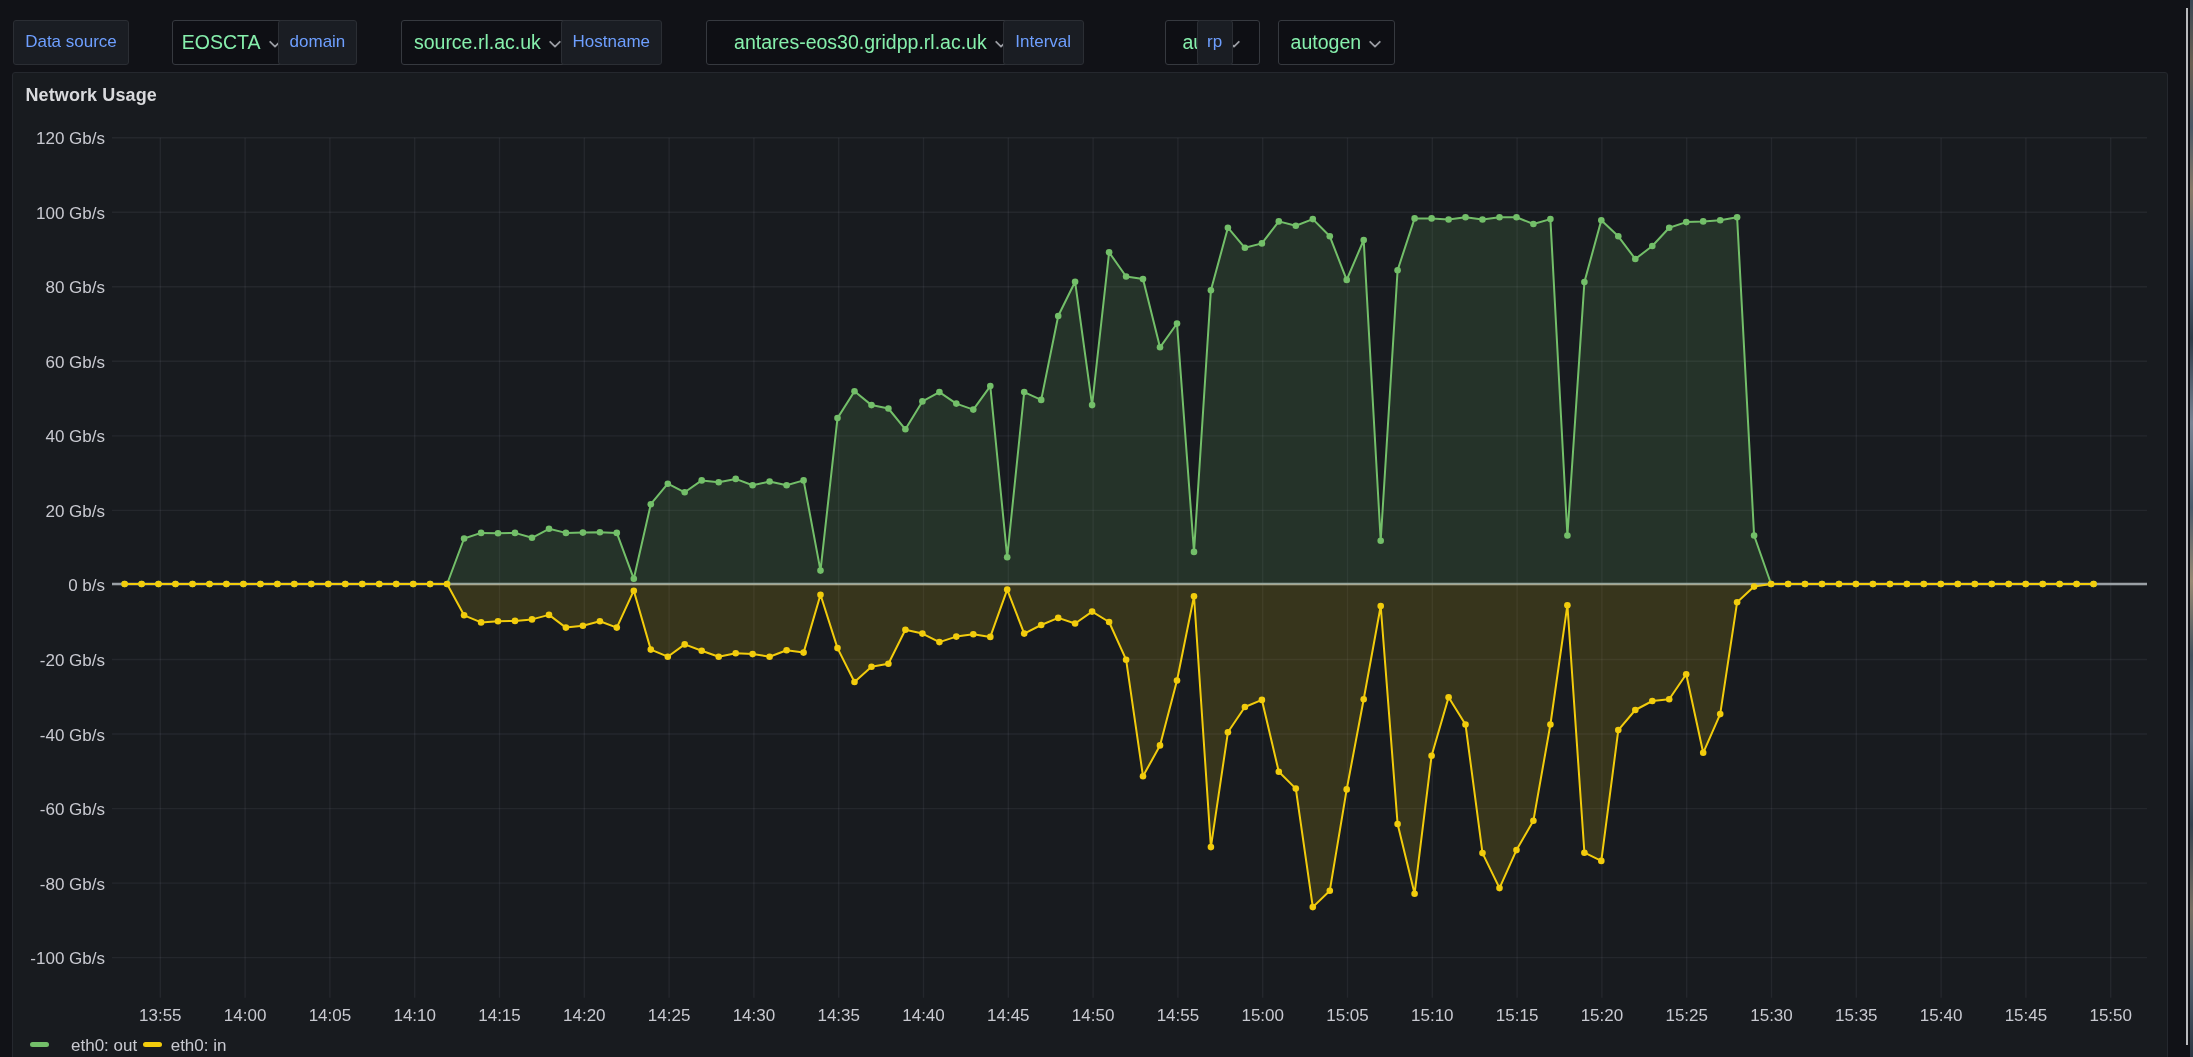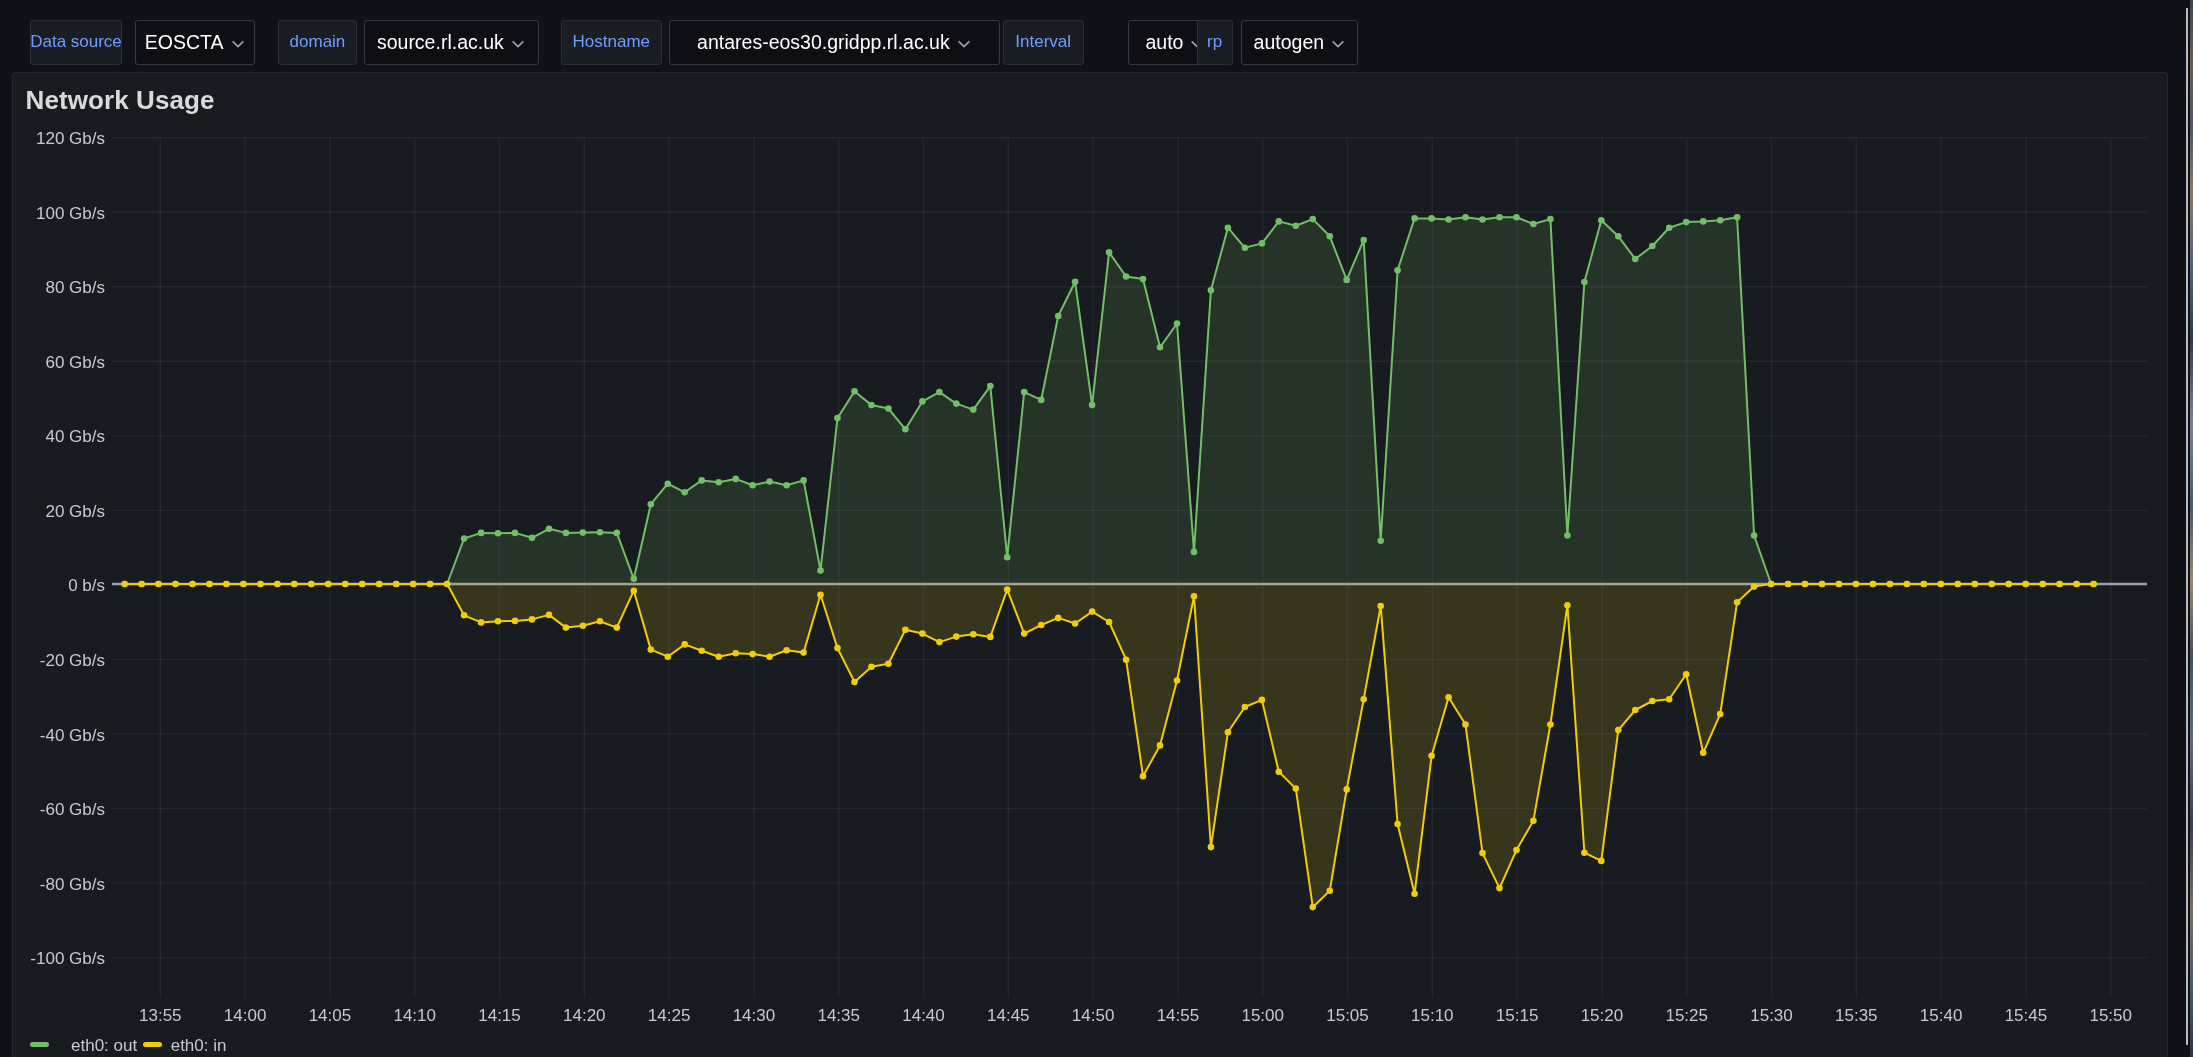--- a/index.html
+++ b/index.html
@@ -1,20 +1,20 @@
 <!DOCTYPE html>
 <html><head><meta charset="utf-8"><style>
 html,body{margin:0;padding:0;width:2193px;height:1057px;overflow:hidden;background:#111217;font-family:"Liberation Sans",sans-serif;}
 .lb,.vb{position:absolute;top:19.5px;height:45px;box-sizing:border-box;border-radius:3px;display:flex;align-items:center;justify-content:center;white-space:nowrap;}
 .lb{background:#1a1d23;border:1.5px solid #2b2e34;color:#6e9fff;font-size:17px;}
-.vb{background:#0e0f14;border:1.5px solid #36393f;color:#ffffff;font-size:19.5px;}
+.vb{background:#0e0f14;border:1.5px solid #36393f;color:#86efac;font-size:19.5px;margin-left:37px;}
 .vb span{margin-right:6px;}
 .ch{margin-top:3px;}
 #panel{position:absolute;left:12.4px;top:72.4px;width:2155.6px;height:1000px;background:#181b1f;border:1.5px solid #25282e;border-radius:3px;box-sizing:border-box;}
-#title{position:absolute;left:25.5px;top:85px;font-size:26px;font-weight:700;color:#d9dadd;letter-spacing:0.1px;}
+#title{position:absolute;left:25.5px;top:85px;font-size:18px;font-weight:700;color:#d9dadd;letter-spacing:0.1px;}
 .pill{position:absolute;height:5.2px;width:19.2px;border-radius:3px;top:1041.5px;}
 .ltext{position:absolute;top:1036px;font-size:17px;color:#c8c9d0;}
 #edge1{position:absolute;left:2186.2px;top:8px;width:2px;height:1037px;background:#b9babd;}
 #edge2{position:absolute;left:2189.6px;top:0;width:3.4px;height:1057px;background:linear-gradient(#3a4754 0%,#6b5f52 6%,#4a5866 12%,#8a7a68 18%,#55657a 25%,#2e3a46 32%,#7a8494 40%,#4a5a6a 48%,#9a8a74 55%,#44525e 62%,#606c7c 70%,#35414e 78%,#7a7064 86%,#4e5c6a 93%,#2c3642 100%);}
 </style></head>
 <body>
 <div id="panel"></div>
 <svg width="2193" height="1057" viewBox="0 0 2193 1057" style="position:absolute;left:0;top:0">
 <line x1="112" y1="137.7" x2="2147" y2="137.7" stroke="rgba(204,204,220,0.07)" stroke-width="1.4"></line>
 <line x1="112" y1="212.2" x2="2147" y2="212.2" stroke="rgba(204,204,220,0.07)" stroke-width="1.4"></line>
@@ -322,21 +322,21 @@
 <circle cx="1974.8" cy="584.0" r="3.3" fill="#F2CC0C"></circle>
 <circle cx="1991.7" cy="584.0" r="3.3" fill="#F2CC0C"></circle>
 <circle cx="2008.7" cy="584.0" r="3.3" fill="#F2CC0C"></circle>
 <circle cx="2025.7" cy="584.0" r="3.3" fill="#F2CC0C"></circle>
 <circle cx="2042.7" cy="584.0" r="3.3" fill="#F2CC0C"></circle>
 <circle cx="2059.6" cy="584.0" r="3.3" fill="#F2CC0C"></circle>
 <circle cx="2076.6" cy="584.0" r="3.3" fill="#F2CC0C"></circle>
 <circle cx="2093.6" cy="584.0" r="3.3" fill="#F2CC0C"></circle>
 </svg>
 <div id="title">Network Usage</div>
-<div class="lb" style="left:30px;width:92px">Data source</div>
+<div class="lb" style="left:13px;width:116px">Data source</div>
 <div class="vb" style="left:135.4px;width:119.7px">
     <span>EOSCTA</span>
     <svg class="ch" width="16" height="16" viewBox="0 0 16 16">
       <path d="M3.2 5.8 L8 10.6 L12.8 5.8" stroke="#9a9ca3" stroke-width="1.8" fill="none" stroke-linecap="round" stroke-linejoin="round"></path>
     </svg>
   </div>
 <div class="lb" style="left:277.8px;width:79.3px">domain</div>
 <div class="vb" style="left:363.6px;width:175.5px">
     <span>source.rl.ac.uk</span>
     <svg class="ch" width="16" height="16" viewBox="0 0 16 16">

